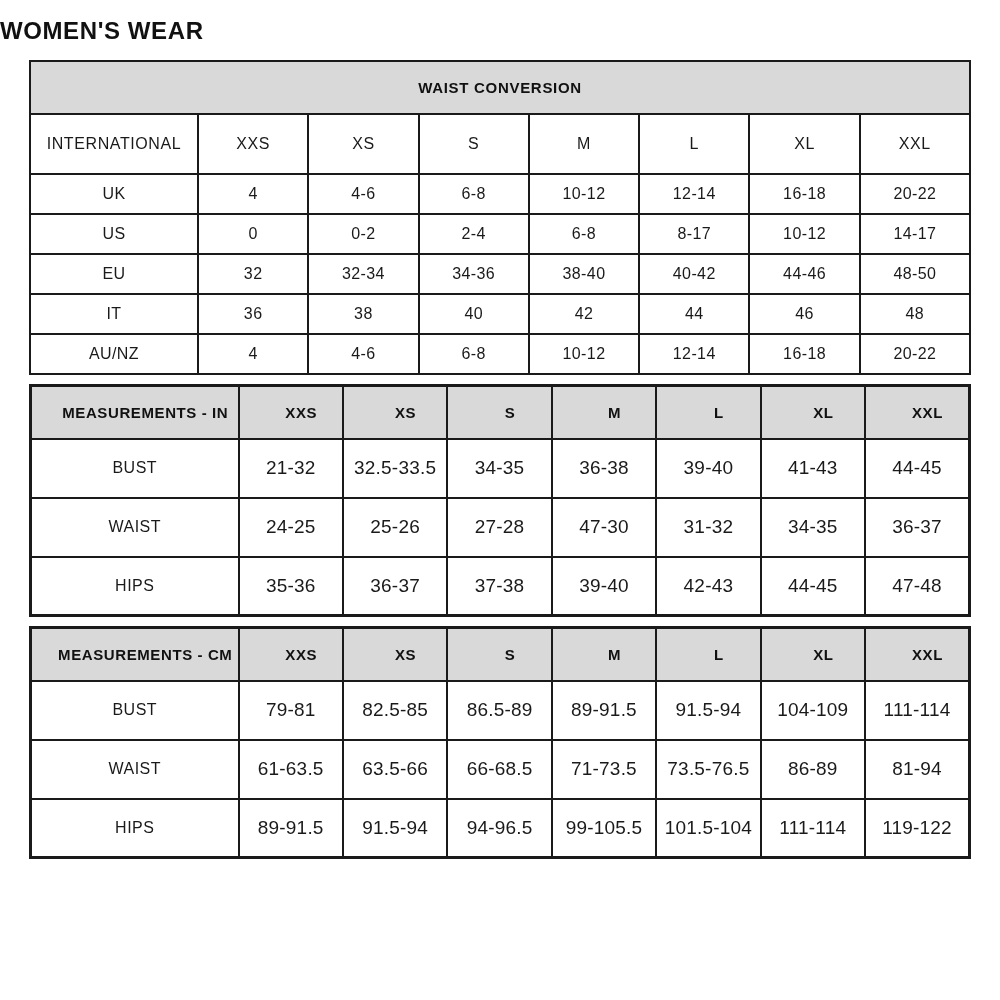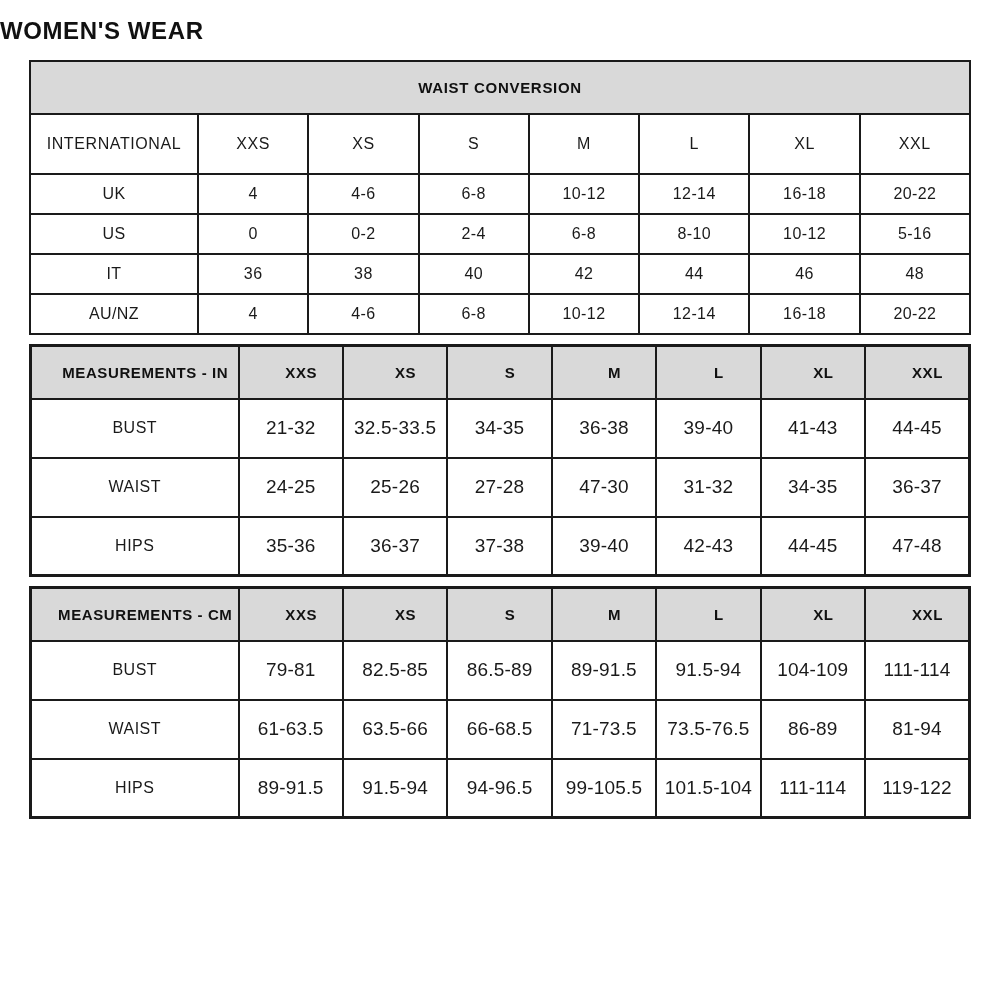--- a/index.html
+++ b/index.html
@@ -105,23 +105,33 @@
           <td>12-14</td>
           <td>16-18</td>
           <td>20-22</td>
         </tr>
         <tr>
           <td>US</td>
           <td>0</td>
           <td>0-2</td>
           <td>2-4</td>
           <td>6-8</td>
-          <td>8-10</td>
+          <td>8-17</td>
           <td>10-12</td>
-          <td>5-16</td>
+          <td>14-17</td>
+        </tr>
+        <tr>
+          <td>EU</td>
+          <td>32</td>
+          <td>32-34</td>
+          <td>34-36</td>
+          <td>38-40</td>
+          <td>40-42</td>
+          <td>44-46</td>
+          <td>48-50</td>
         </tr>
         <tr>
           <td>IT</td>
           <td>36</td>
           <td>38</td>
           <td>40</td>
           <td>42</td>
           <td>44</td>
           <td>46</td>
           <td>48</td>

